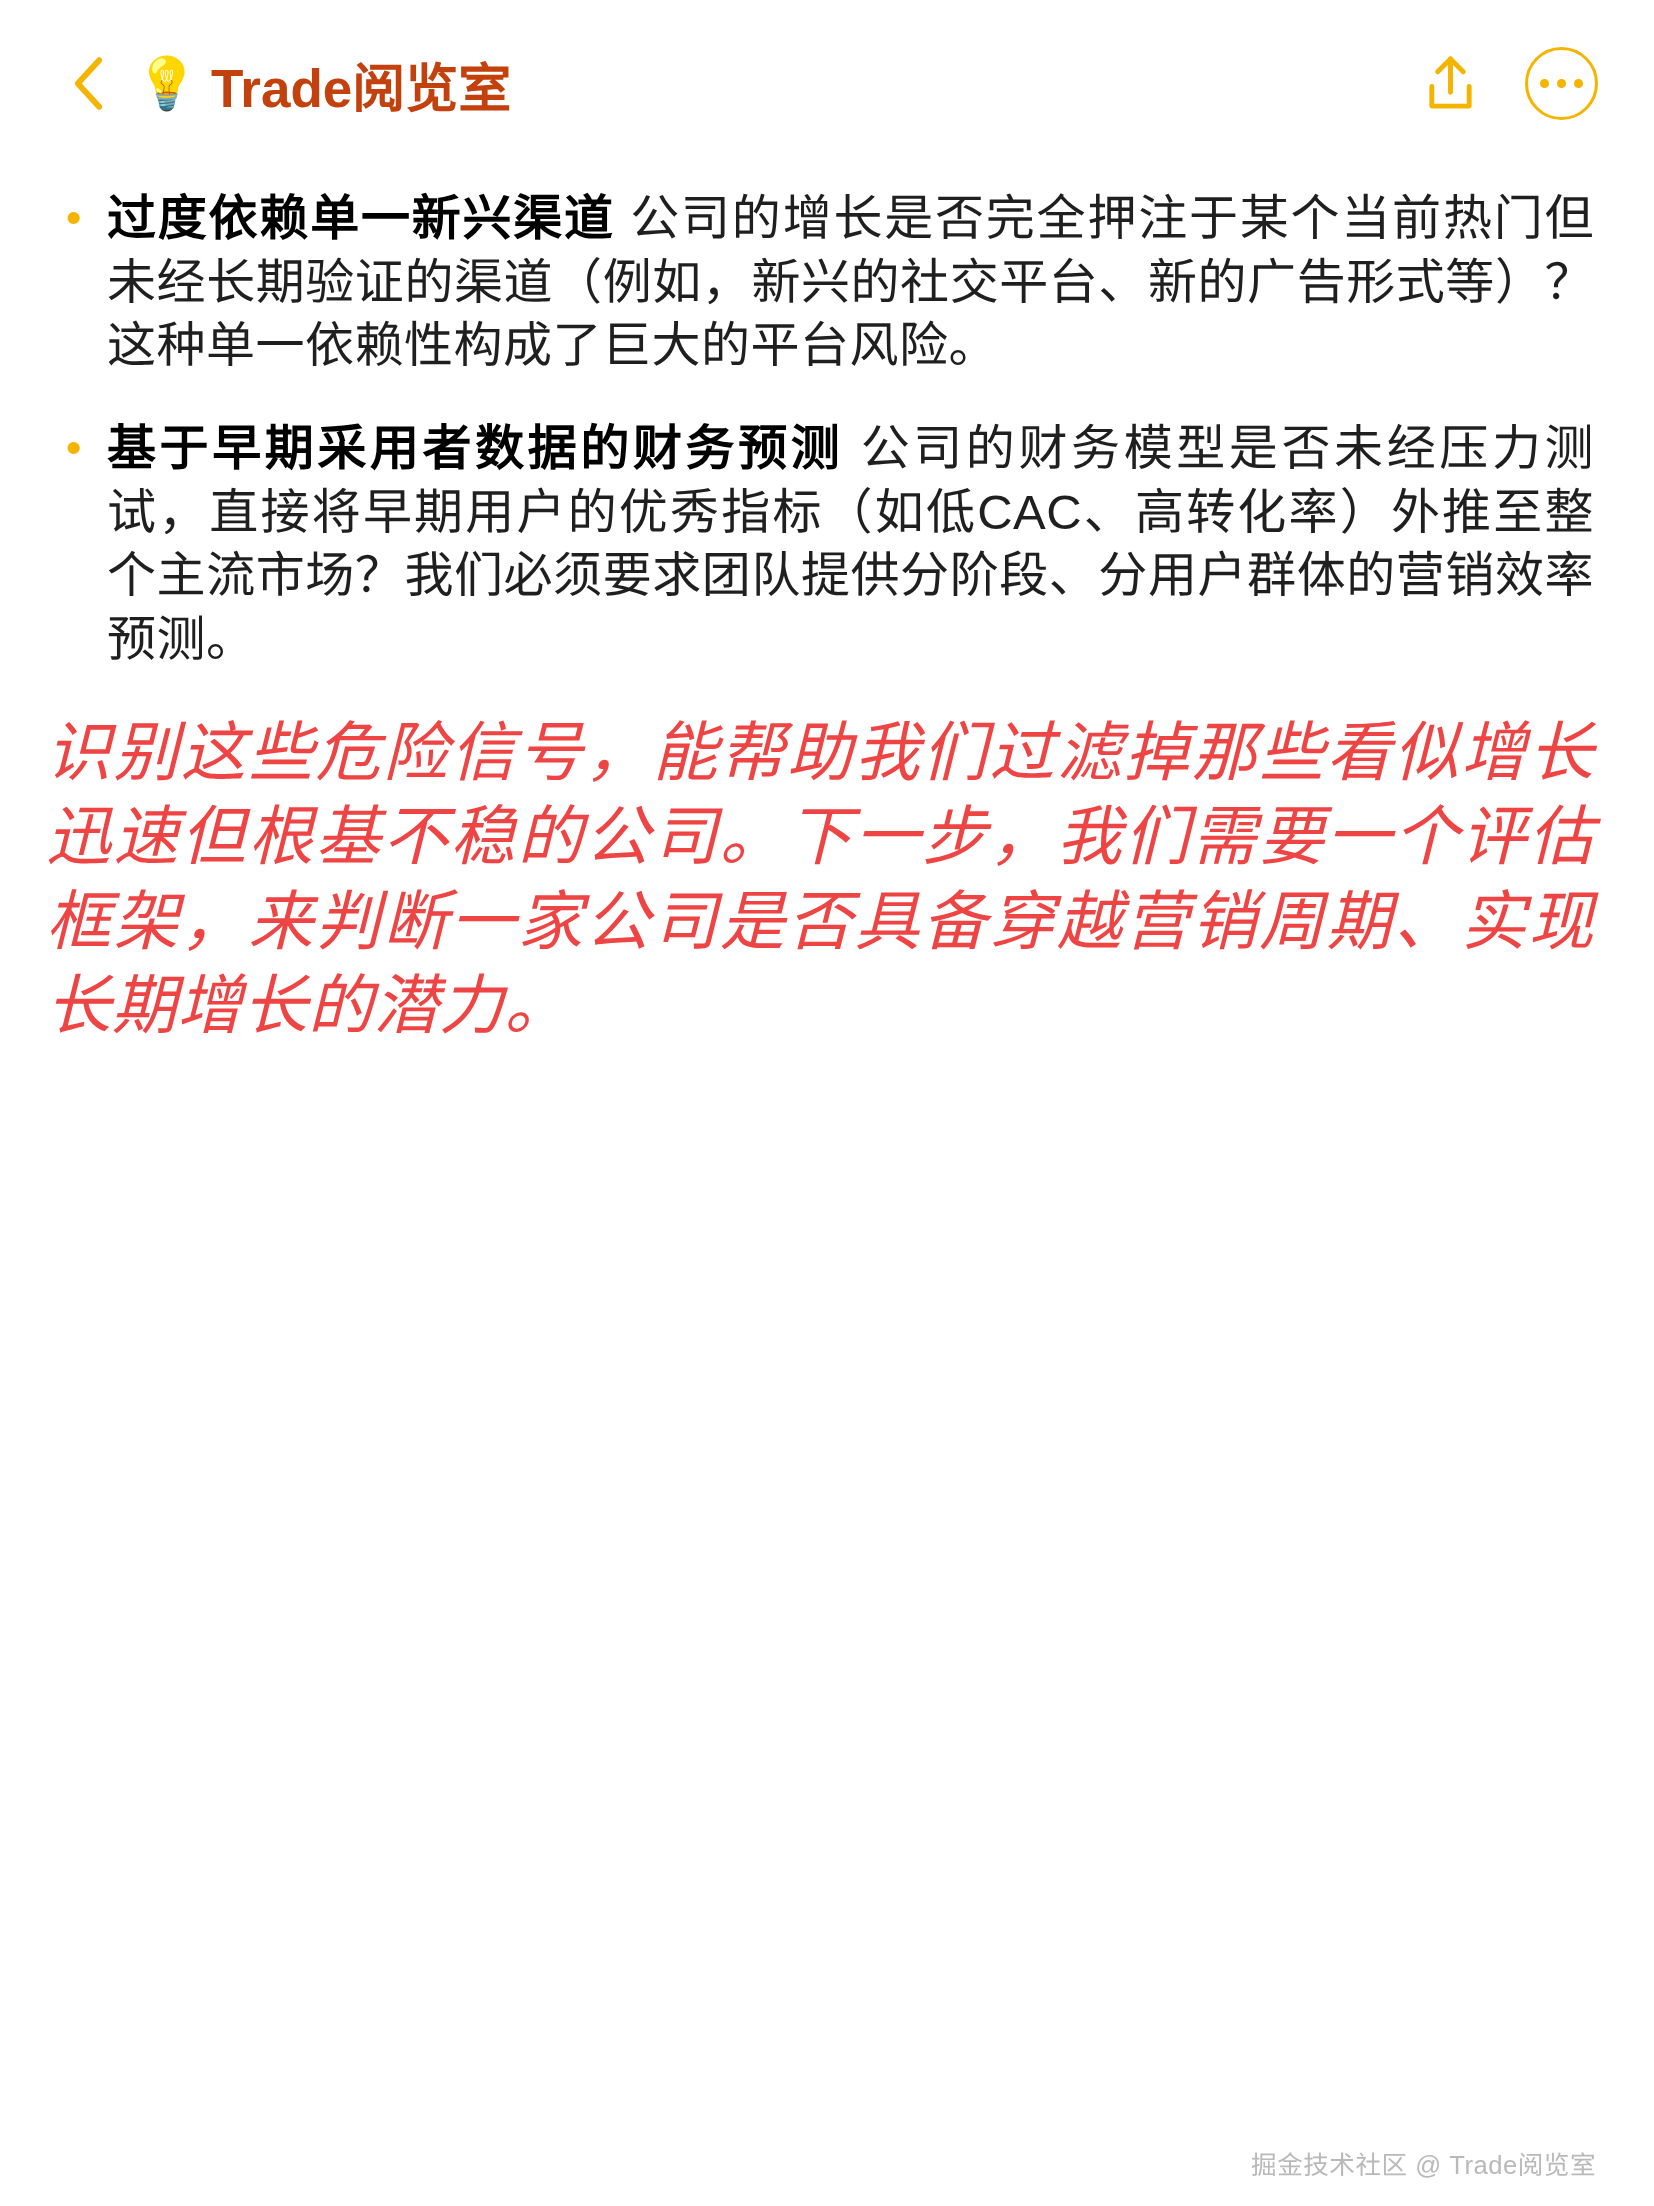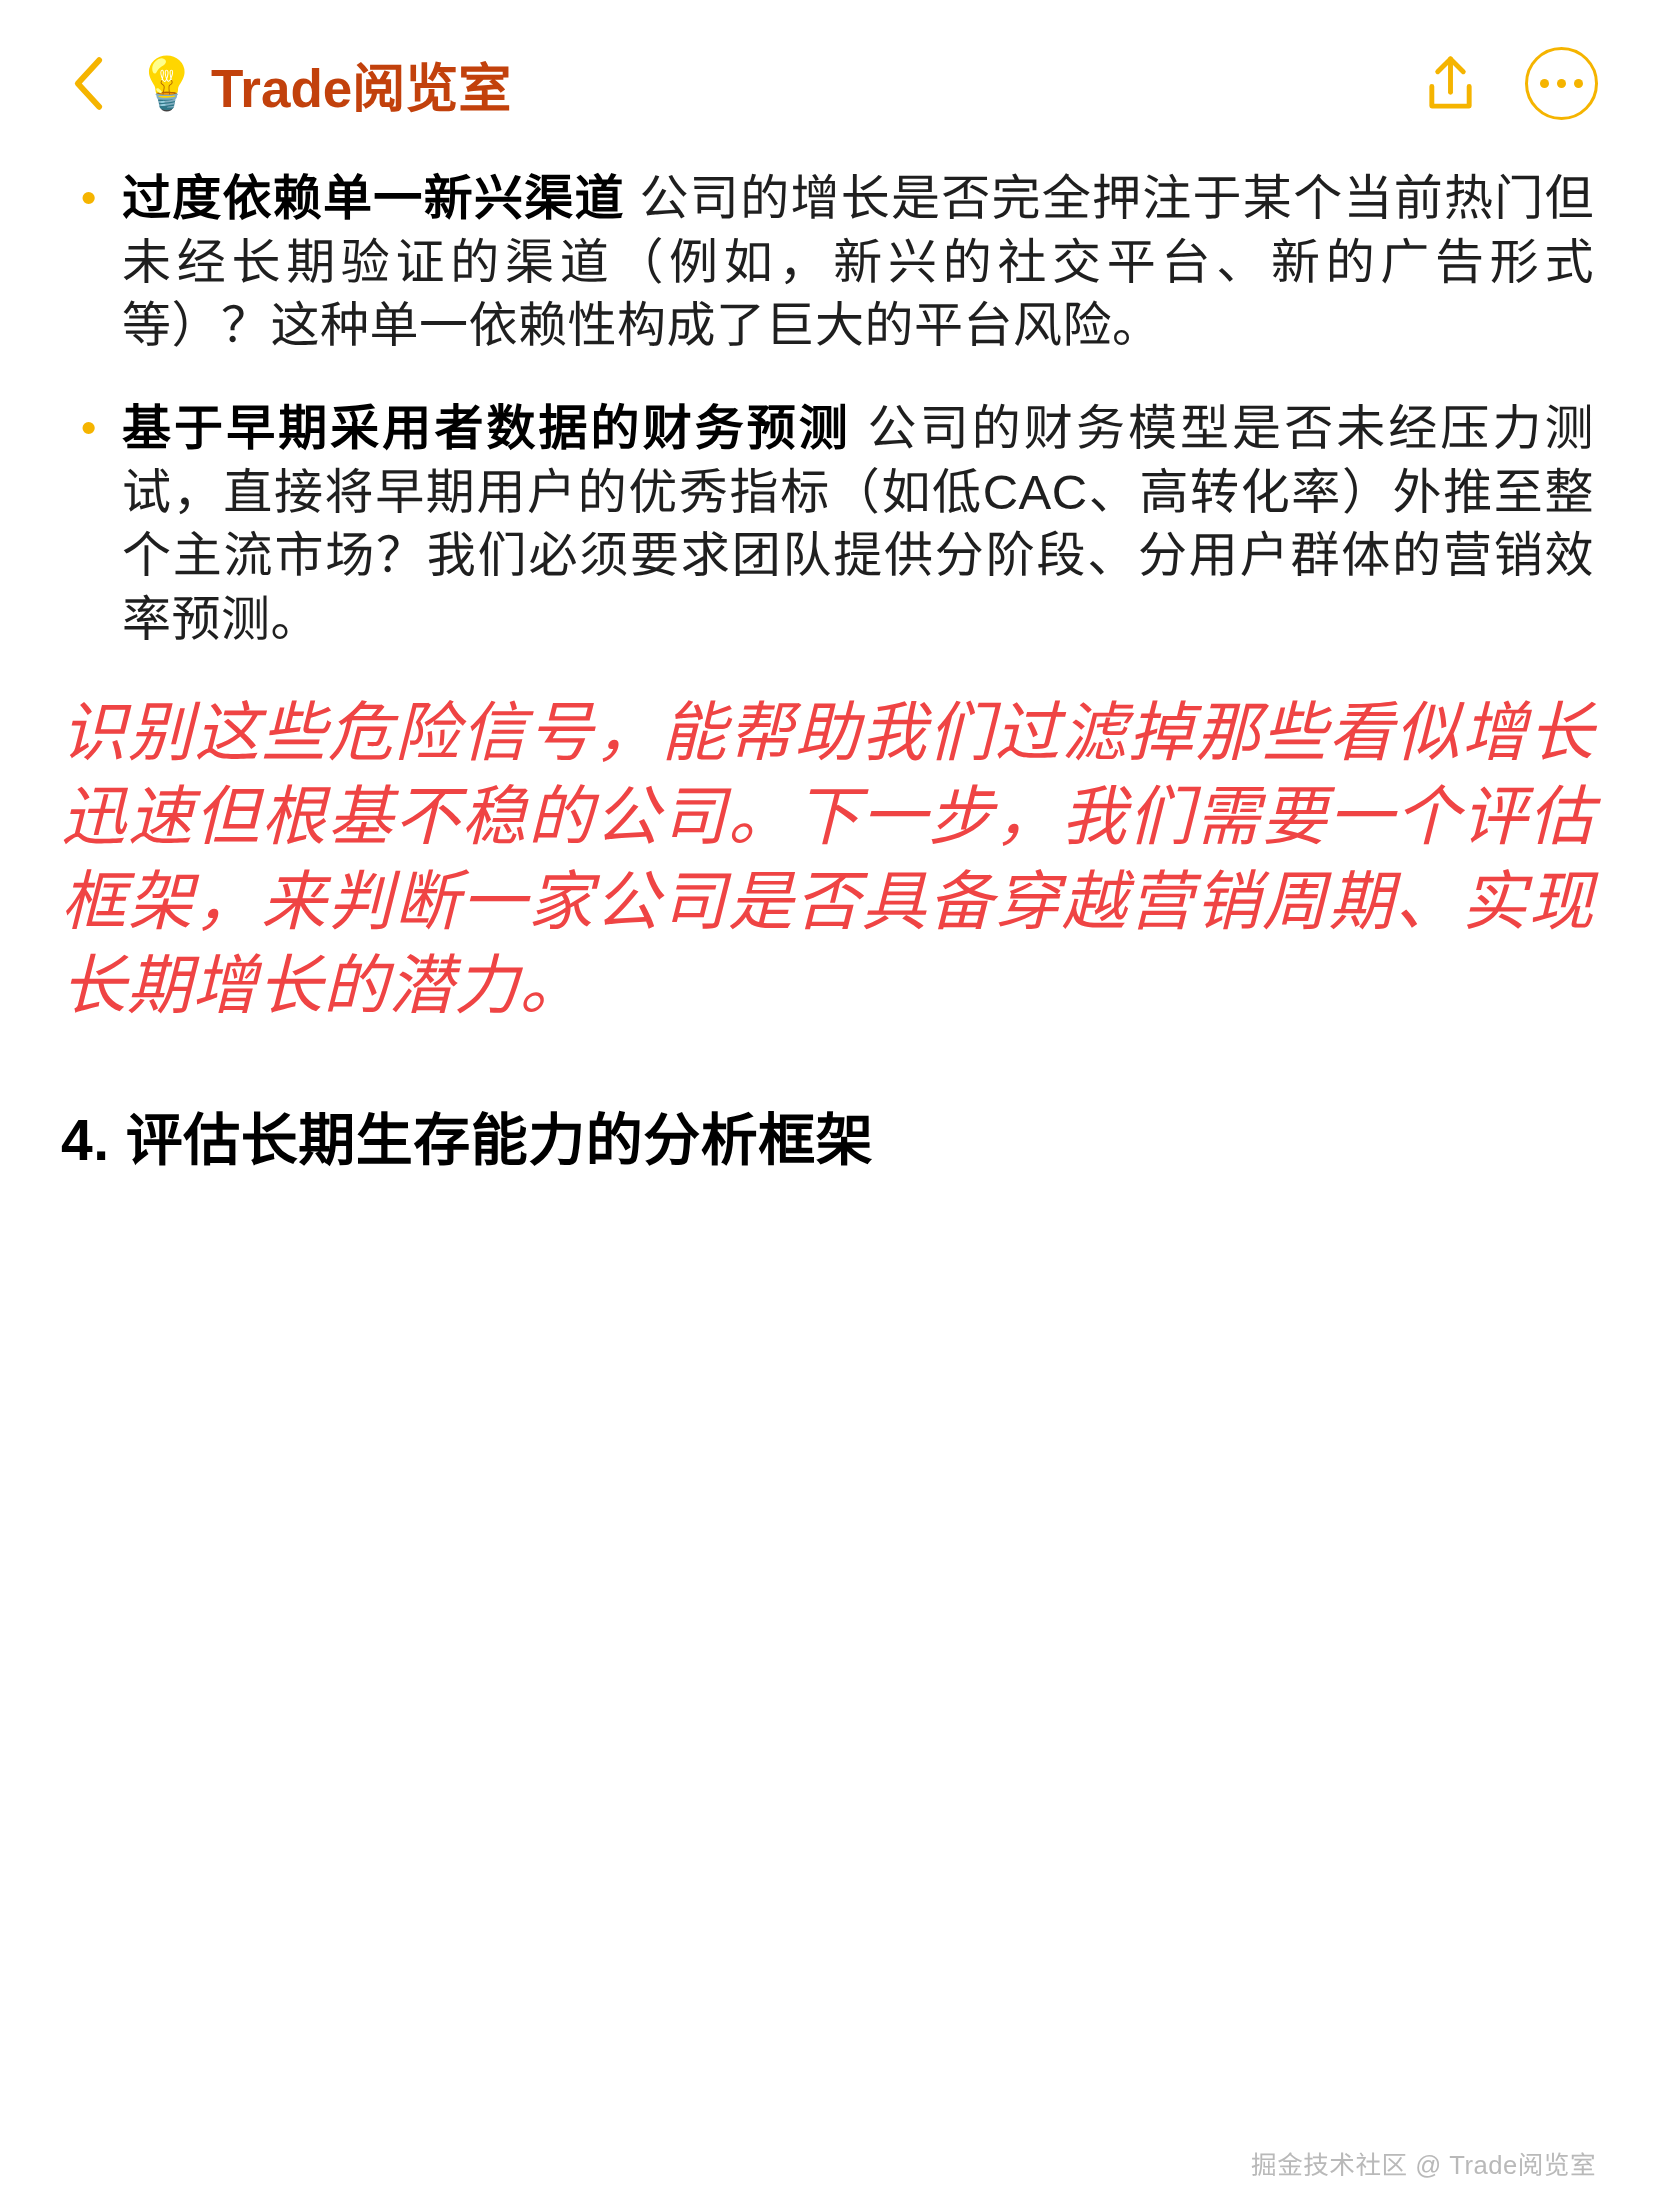--- a/index.html
+++ b/index.html
@@ -87,22 +87,23 @@
   .dots span {
     width: 8.9px;
     height: 8.9px;
     border-radius: 50%;
     background: #f5b400;
     display: block;
   }
 
   
   .content {
-    padding: 0 61px 0 61px;
+    padding: 0 61px 0 46px;
     box-sizing: border-box;
+    margin-top: 20px;
   }
 
   ul.bullets {
     list-style: none;
     margin: 0;
     padding: 0;
   }
   ul.bullets > li {
     position: relative;
     padding-left: 61px;
@@ -197,17 +198,16 @@
     <li>
       <div class="para"><b>过度依赖单一新兴渠道</b><span> 公司的增长是否完全押注于某个当前热门但未经长期验证的渠道（例如，新兴的社交平台、新的广告形式等）？这种单一依赖性构成了巨大的平台风险。</span></div>
     </li>
     <li>
       <div class="para"><b>基于早期采用者数据的财务预测</b><span> 公司的财务模型是否未经压力测试，直接将早期用户的优秀指标（如低CAC、高转化率）外推至整个主流市场？我们必须要求团队提供分阶段、分用户群体的营销效率预测。</span></div>
     </li>
   </ul>
 
   <p class="body-para">识别这些危险信号，能帮助我们过滤掉那些看似增长迅速但根基不稳的公司。下一步，我们需要一个评估框架，来判断一家公司是否具备穿越营销周期、实现长期增长的潜力。</p>
 
-  <h2 class="section-heading">4. 评估长期生存能力的分析框架</h2>
 </div>
 
 <div class="watermark">掘金技术社区 @ Trade阅览室</div>
 
 
 </body></html>

